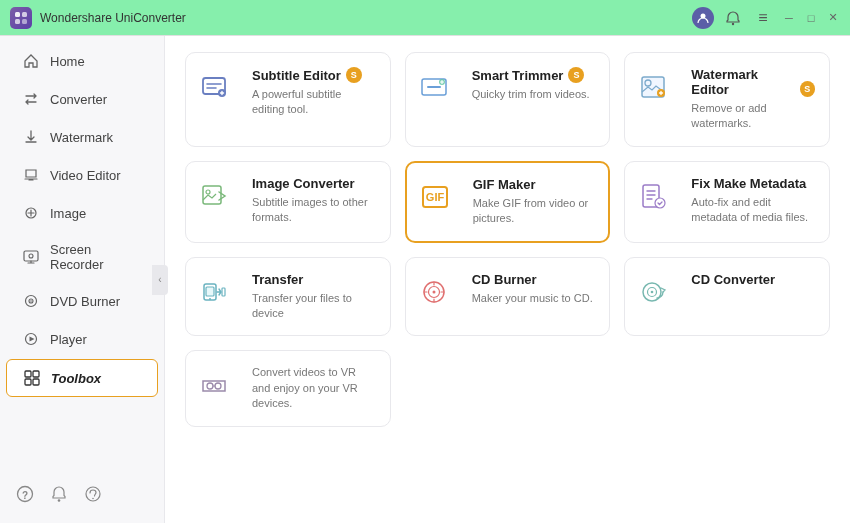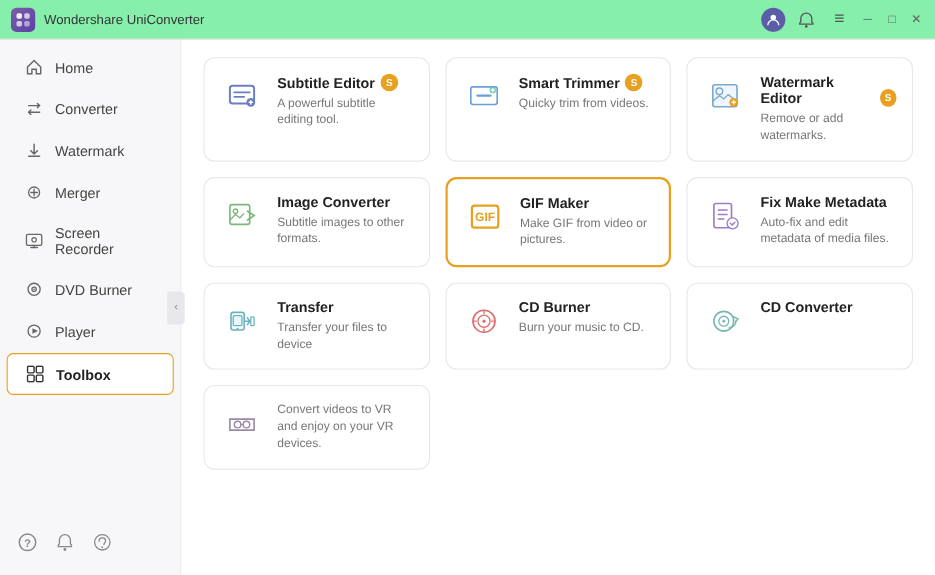--- a/index.html
+++ b/index.html
@@ -182,21 +182,21 @@
     .tool-card.selected {
       border: 2px solid #e8a020;
     }
 
     .tool-card-icon {
       width: 40px;
       height: 40px;
       flex-shrink: 0;
       display: flex;
       align-items: center;
-      justify-content: center;
+      justify-content: flex-start;
       border-radius: 8px;
       font-size: 20px;
     }
 
     .tool-card-text {}
     .tool-card-title {
       font-size: 13px;
       font-weight: 600;
       color: #222;
       margin-bottom: 4px;
@@ -282,29 +282,38 @@
       <div class="sidebar-icon">
         <svg width="16" height="16" viewBox="0 0 16 16" fill="none">
           <path d="M8 2v9M5 8l3 3 3-3" stroke="#666" stroke-width="1.3" stroke-linecap="round"></path>
           <path d="M3 13h10" stroke="#666" stroke-width="1.3" stroke-linecap="round"></path>
         </svg>
       </div>
       <span>Watermark</span>
     </div>
 
 
+    <div class="sidebar-item">
+      <div class="sidebar-icon">
+        <svg width="16" height="16" viewBox="0 0 16 16" fill="none">
+          <path d="M3 3h10v7H3z" stroke="#666" stroke-width="1.2" rx="1"></path>
+          <path d="M2 12h12M6 13h4" stroke="#666" stroke-width="1.2" stroke-linecap="round"></path>
+        </svg>
+      </div>
+      <span>Video Editor</span>
+    </div>
 
     <div class="sidebar-item">
       <div class="sidebar-icon">
         <svg width="16" height="16" viewBox="0 0 16 16" fill="none">
           <circle cx="8" cy="8" r="5" stroke="#666" stroke-width="1.2"></circle>
           <path d="M5 8h6M8 5v6" stroke="#666" stroke-width="1.2" stroke-linecap="round"></path>
         </svg>
       </div>
-      <span>Merger</span>
+      <span>Image</span>
     </div>
 
     <div class="sidebar-item">
       <div class="sidebar-icon">
         <svg width="16" height="16" viewBox="0 0 16 16" fill="none">
           <rect x="1" y="2" width="14" height="10" rx="1.5" stroke="#666" stroke-width="1.2"></rect>
           <path d="M5 14h6M8 12v2" stroke="#666" stroke-width="1.2" stroke-linecap="round"></path>
           <circle cx="8" cy="7" r="2" stroke="#666" stroke-width="1.1"></circle>
         </svg>
       </div>
@@ -334,21 +343,21 @@
 
     <div class="sidebar-item active">
       <div class="sidebar-icon">
         <svg width="16" height="16" viewBox="0 0 16 16" fill="none">
           <rect x="1" y="1" width="6" height="6" rx="1" stroke="#333" stroke-width="1.3"></rect>
           <rect x="9" y="1" width="6" height="6" rx="1" stroke="#333" stroke-width="1.3"></rect>
           <rect x="1" y="9" width="6" height="6" rx="1" stroke="#333" stroke-width="1.3"></rect>
           <rect x="9" y="9" width="6" height="6" rx="1" stroke="#333" stroke-width="1.3"></rect>
         </svg>
       </div>
-      <span style="font-weight:700;">Toolbox</span>
+      <span style="font-weight:700;font-style:italic;">Toolbox</span>
     </div>
 
     <div class="sidebar-spacer"></div>
 
     <div class="sidebar-bottom">
       <span class="sidebar-bottom-icon">
         <svg width="18" height="18" viewBox="0 0 18 18" fill="none">
           <circle cx="9" cy="9" r="7.5" stroke="#888" stroke-width="1.3"></circle>
           <text x="9" y="13.5" text-anchor="middle" font-size="10" fill="#888" font-weight="bold">?</text>
         </svg>
@@ -475,21 +484,21 @@
           <div class="tool-card-icon">
             <svg width="28" height="28" viewBox="0 0 28 28" fill="none">
     <circle cx="14" cy="14" r="10" stroke="#e07070" stroke-width="1.5" fill="none"></circle>
     <circle cx="14" cy="14" r="5.5" stroke="#e07070" stroke-width="1.2" fill="none"></circle>
     <circle cx="14" cy="14" r="1.5" fill="#e07070"></circle>
     <path d="M14 4v3M14 21v3M4 14h3M21 14h3" stroke="#e07070" stroke-width="1.2" stroke-linecap="round"></path>
   </svg>
           </div>
           <div class="tool-card-text">
             <div class="tool-card-title">CD Burner</div>
-            <div class="tool-card-desc">Burn your music to CD.</div>
+            <div class="tool-card-desc">Maker your music to CD.</div>
           </div>
         </div>
         <div class="tool-card">
           <div class="tool-card-icon">
             <svg width="28" height="28" viewBox="0 0 28 28" fill="none">
     <circle cx="13" cy="14" r="9" stroke="#78b8b0" stroke-width="1.5" fill="none"></circle>
     <circle cx="13" cy="14" r="4.5" stroke="#78b8b0" stroke-width="1.2" fill="none"></circle>
     <circle cx="13" cy="14" r="1.3" fill="#78b8b0"></circle>
     <path d="M22 10l4 2-2 2" stroke="#78b8b0" stroke-width="1.3" stroke-linecap="round" fill="none"></path>
     <path d="M24 14a6 6 0 0 1-6 6" stroke="#78b8b0" stroke-width="1.3" stroke-linecap="round" fill="none"></path>

